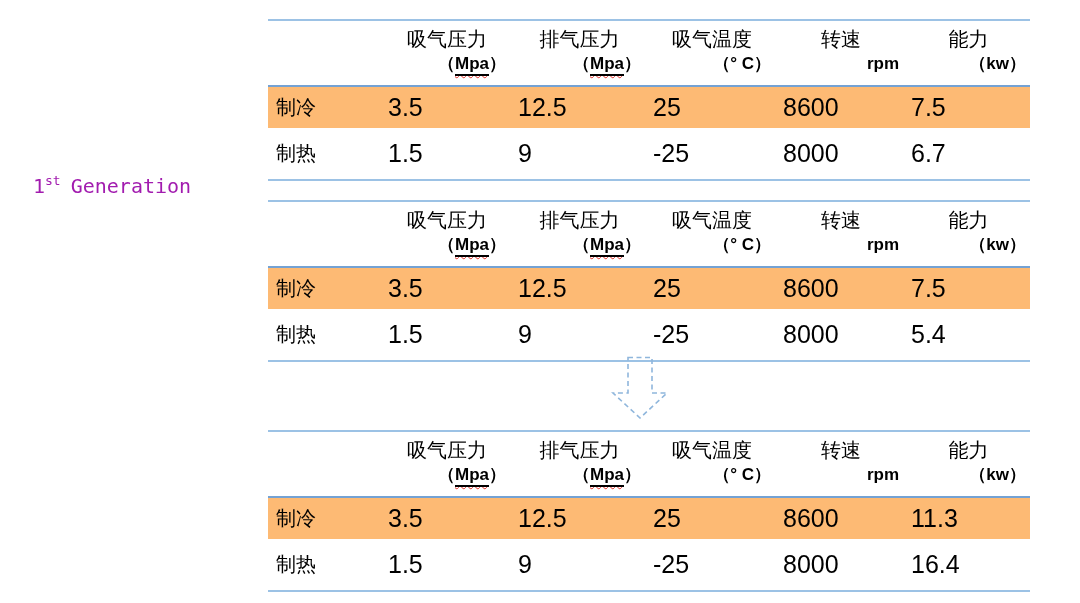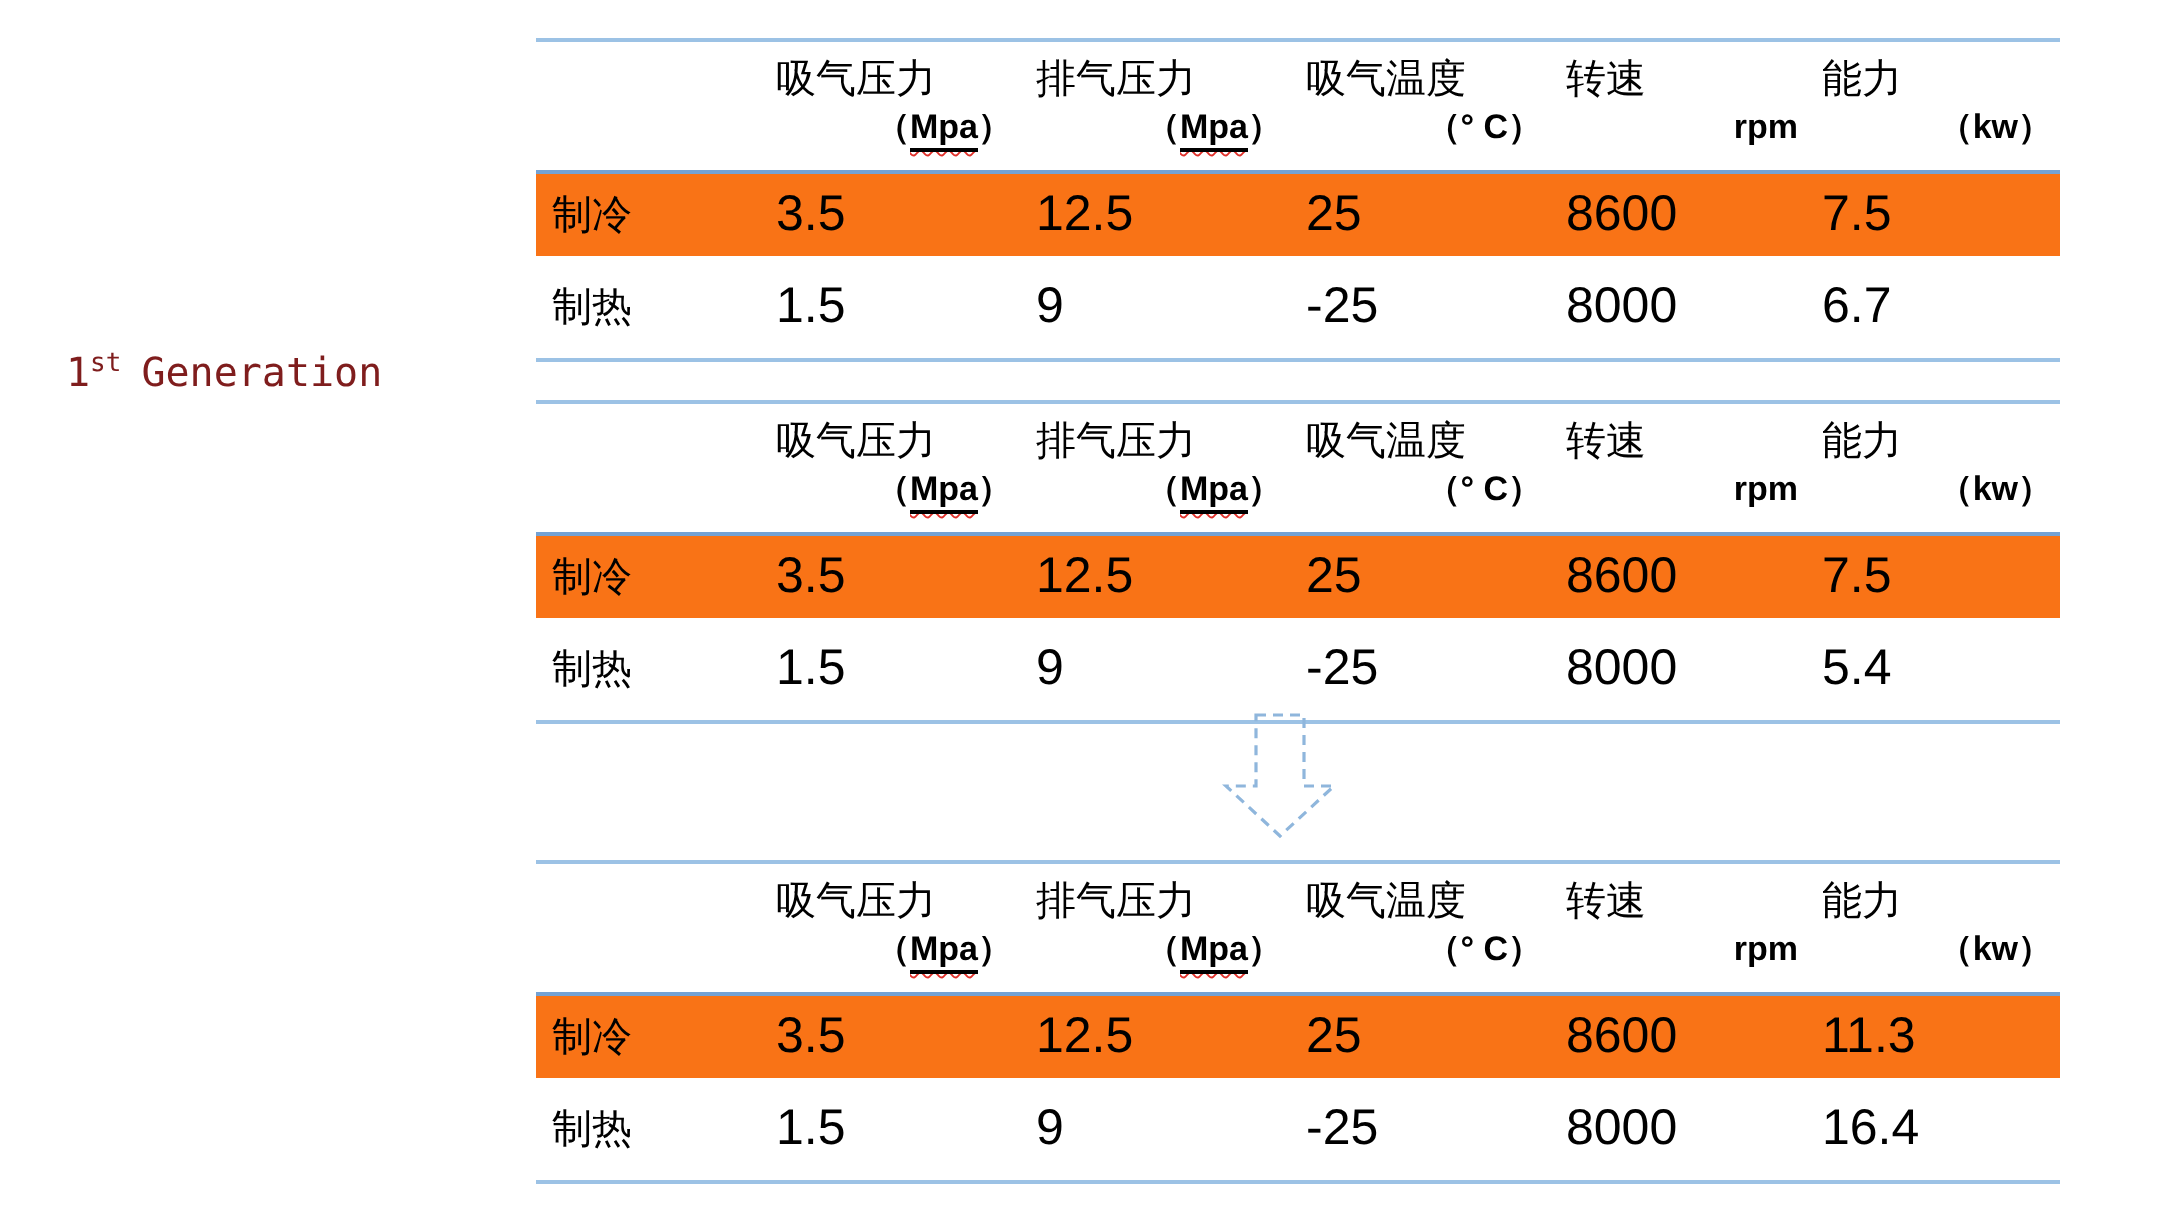--- a/index.html
+++ b/index.html
@@ -13,21 +13,21 @@
     color: #000;
     overflow: hidden;
   }
 
   
   .gen {
     position: absolute;
     left: 33px;
     font-family: "DejaVu Sans Mono", "Liberation Mono", monospace;
     font-size: 20px;
-    color: #7f1d1d;
+    color: #a21caf;
     white-space: nowrap;
   }
   .gen sup {
     font-size: 13px;
     vertical-align: super;
     line-height: 0;
   }
   .gen .word { margin-left: 10px; }
 
   
@@ -56,20 +56,21 @@
     text-align: left;
     vertical-align: middle;
     padding: 4px 4px 8px 8px;
     font-weight: normal;
   }
   .h1 {
     font-family: "DejaVu Serif", "Liberation Serif", serif;
     font-size: 20px;
     line-height: 26px;
     white-space: nowrap;
+    text-align: center;
   }
   .h2 {
     font-family: "Liberation Sans", sans-serif;
     font-weight: bold;
     font-size: 17px;
     line-height: 24px;
     white-space: nowrap;
     text-align: right;
   }
   .wavy {
@@ -79,21 +80,21 @@
   }
   .misspell { text-decoration: underline solid #000; text-decoration-thickness: 1.5px; }
 
   tbody td {
     vertical-align: middle;
     padding-left: 8px;
     font-size: 25px;
   }
   tbody tr.r1 td { height: 42px; }
   tbody tr.r2 td { height: 52px; }
-  tbody tr.highlight { background: #f97316; }
+  tbody tr.highlight { background: #fdba74; }
   td.rowlabel {
     font-family: "DejaVu Serif", "Liberation Serif", serif;
     font-size: 20px;
   }
   td.value { font-family: "Liberation Sans", sans-serif; }
 
   
   .arrow-wrap {
     position: absolute;
     left: 611px;

